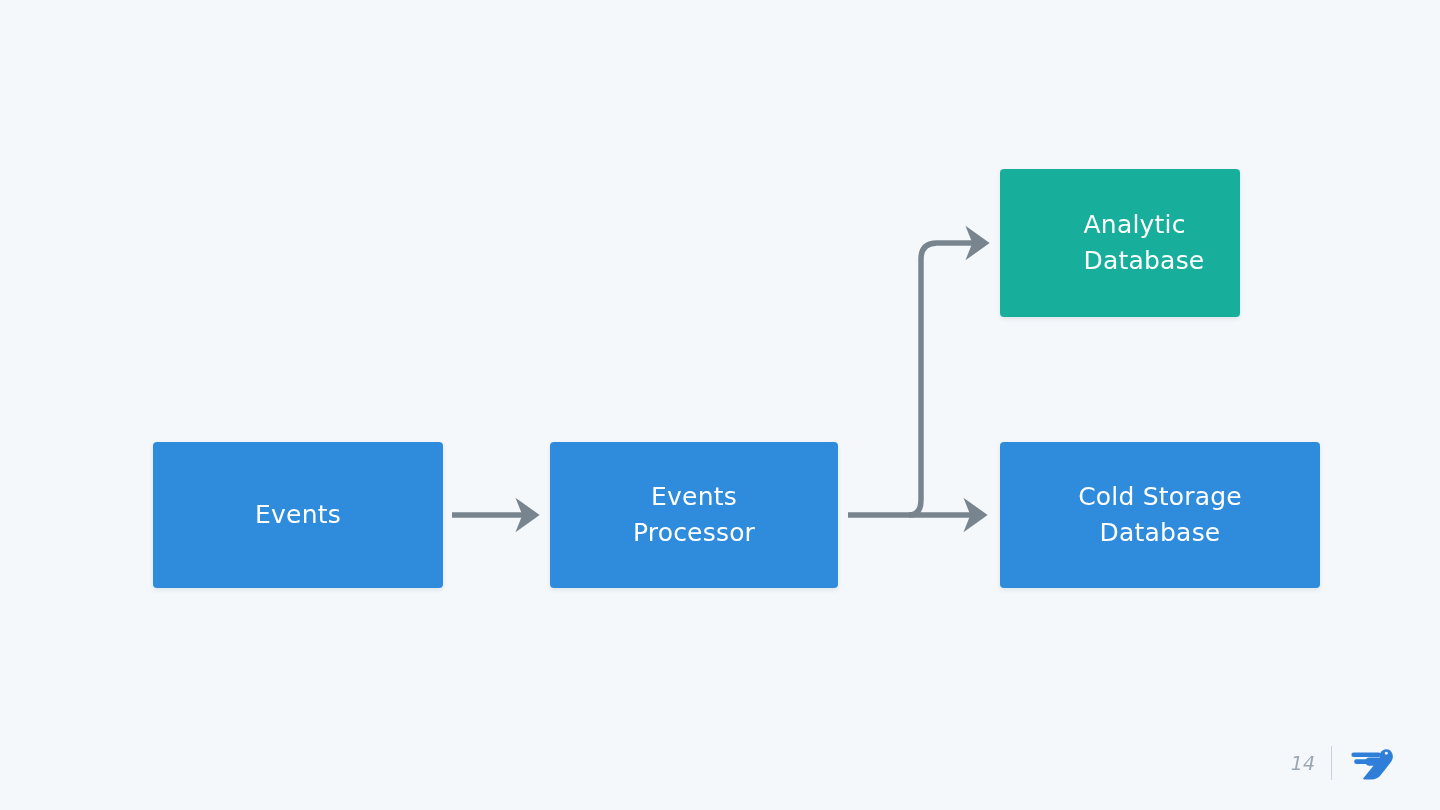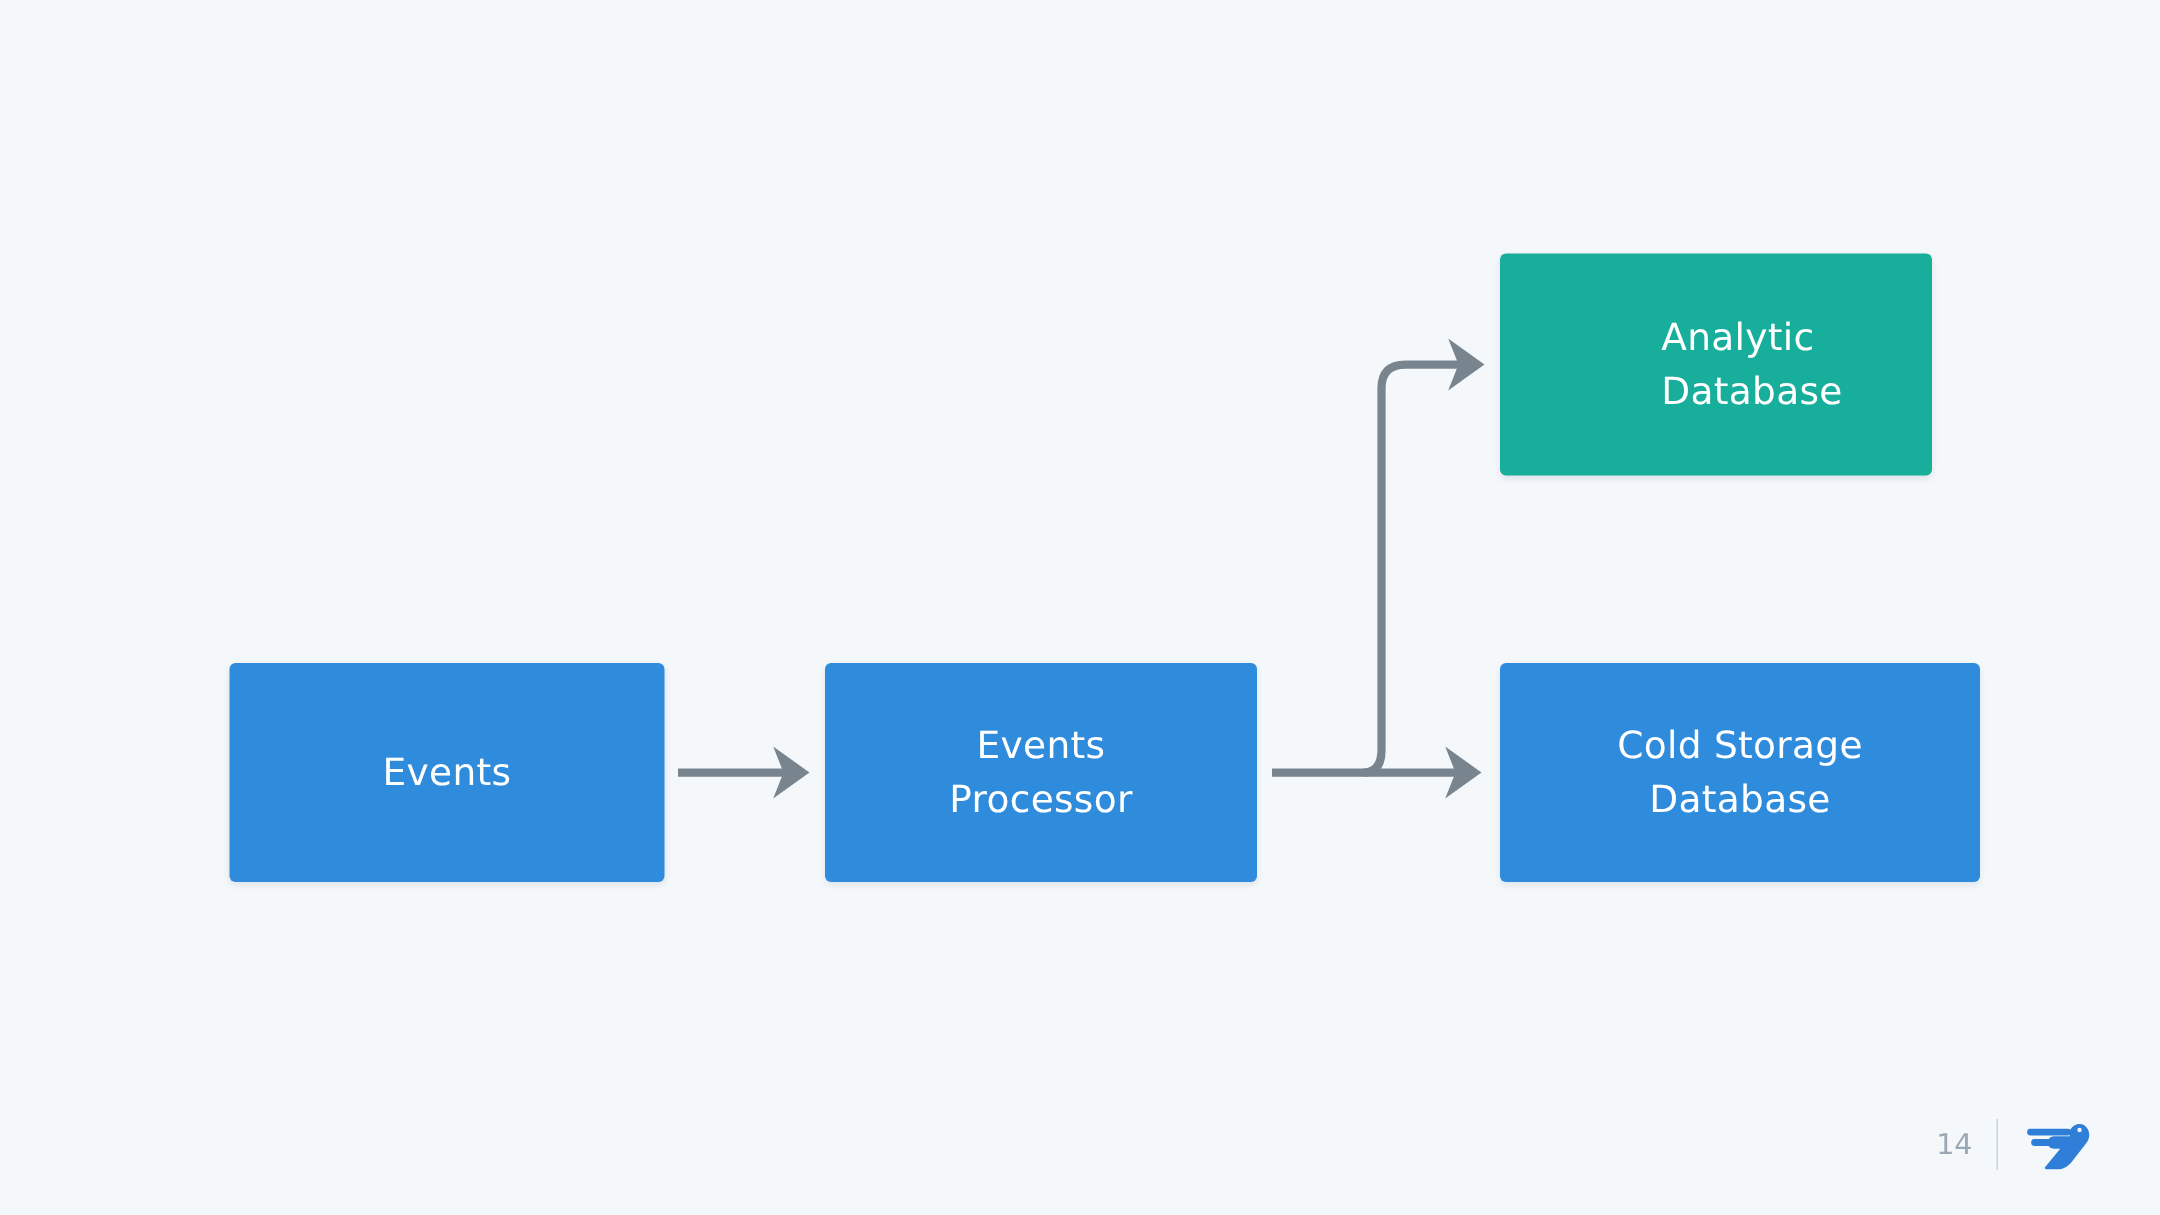--- a/index.html
+++ b/index.html
@@ -69,20 +69,21 @@
     display: flex;
     align-items: center;
     height: 46px;
   }
   #page-number {
     color: #9aa7b4;
     font-size: 19px;
     line-height: 19px;
     font-weight: 400;
     padding-right: 16px;
+    font-style: italic;
   }
   #footer-divider {
     width: 1px;
     height: 34px;
     background: #c8d3dd;
   }
   #brand-logo {
     margin-left: 18px;
     width: 46px;
     height: 46px;
@@ -116,21 +117,21 @@
 
   <div class="node" style="left:153px; top:442px; width:290px; height:146px; background:#2f8bdc;">
     <span class="node-label">Events</span>
   </div>
 
   <div class="node" style="left:550px; top:442px; width:288px; height:146px; background:#2f8bdc;">
     <span class="node-label">Events
 Processor</span>
   </div>
 
-  <div class="node" style="left:1000px; top:169px; width:288px; height:148px; background:#17ae9c;padding-left:48px;">
+  <div class="node" style="left:1000px; top:169px; width:240px; height:148px; background:#17ae9c;padding-left:48px;">
     <span class="node-label left-aligned">Analytic
 Database</span>
   </div>
 
   <div class="node" style="left:1000px; top:442px; width:320px; height:146px; background:#2f8bdc;">
     <span class="node-label">Cold Storage
 Database</span>
   </div>
 
   <div id="footer">

